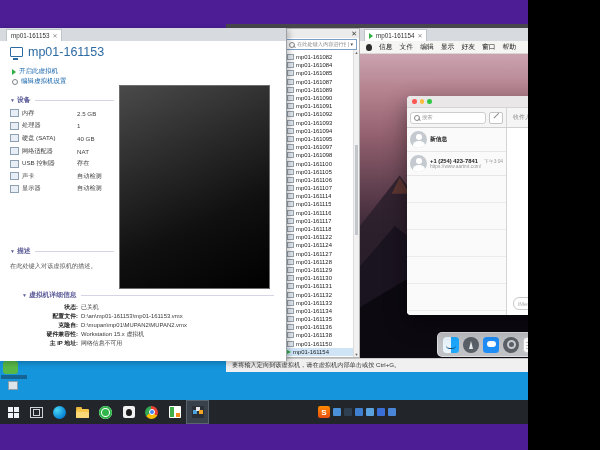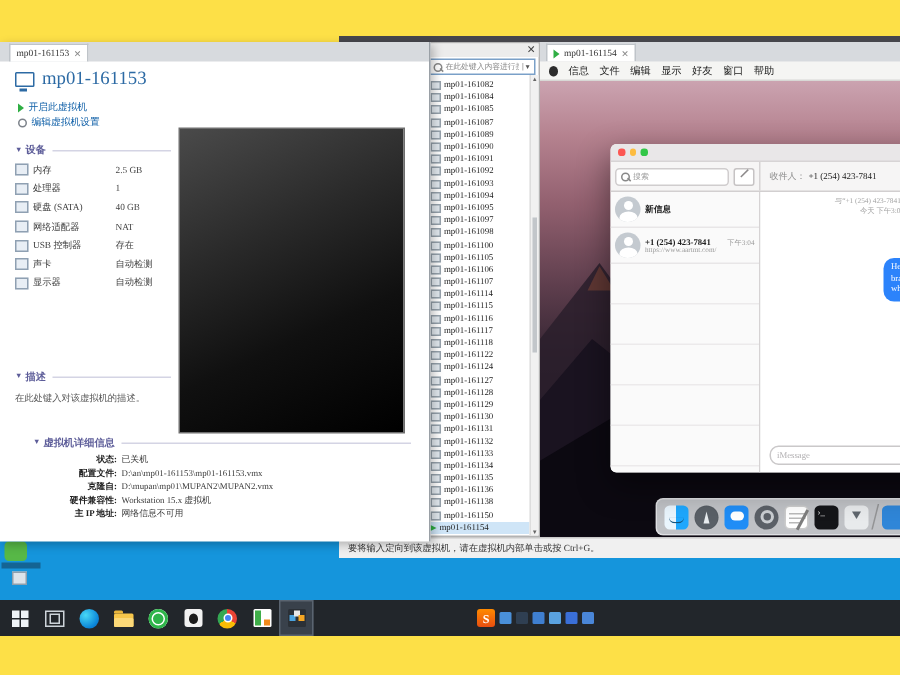--- a/index.html
+++ b/index.html
@@ -1,17 +1,17 @@
 <!DOCTYPE html>
 <html><head>
 <meta charset="utf-8">
 <style>
   html,body{margin:0;padding:0;background:#000;}
-  #stage{position:relative;width:600px;height:450px;background:#fde047;overflow:hidden;
-         font-family:Liberation Serif, serif;-webkit-font-smoothing:antialiased;}
+  #stage{position:relative;width:528px;height:450px;background:#4c1d95;overflow:hidden;
+         font-family:Liberation Sans, sans-serif;-webkit-font-smoothing:antialiased;}
   .nw{white-space:nowrap;overflow:hidden;}
 
   
   #desktop{position:absolute;left:0;top:28px;width:600px;height:372px;background:#1595dc;}
   #taskbar{position:absolute;left:0;top:400px;width:600px;height:24px;background:#22262b;z-index:30;display:flex;align-items:center;padding-left:2px;}
   .tb-btn{width:23px;height:24px;display:flex;align-items:center;justify-content:center;flex:0 0 auto;}
   .winlogo{display:grid;grid-template-columns:5px 5px;grid-template-rows:5px 5px;gap:1px;}
   .winlogo i{background:#eef3f7;}
   .taskview{width:11px;height:9px;border:1px solid #cdd4da;display:flex;align-items:center;justify-content:center;}
   .taskview i{width:5px;height:5px;border:1px solid #cdd4da;}

